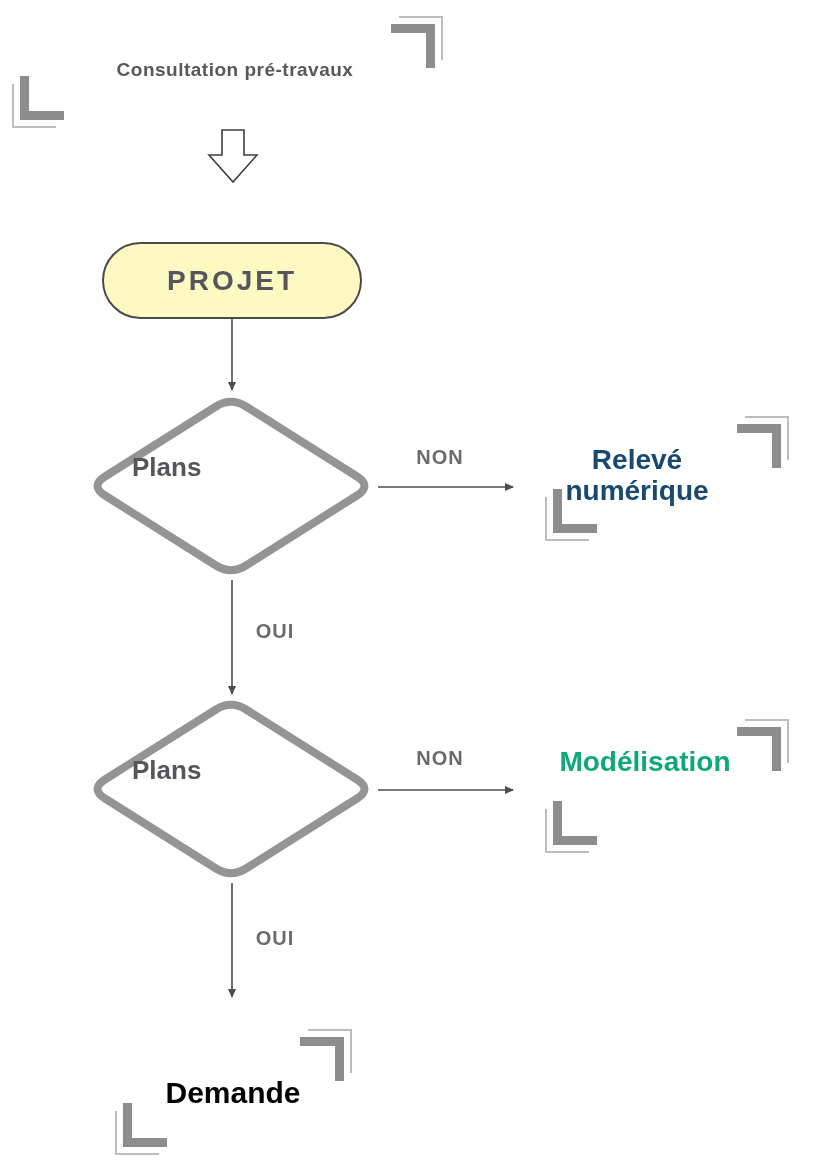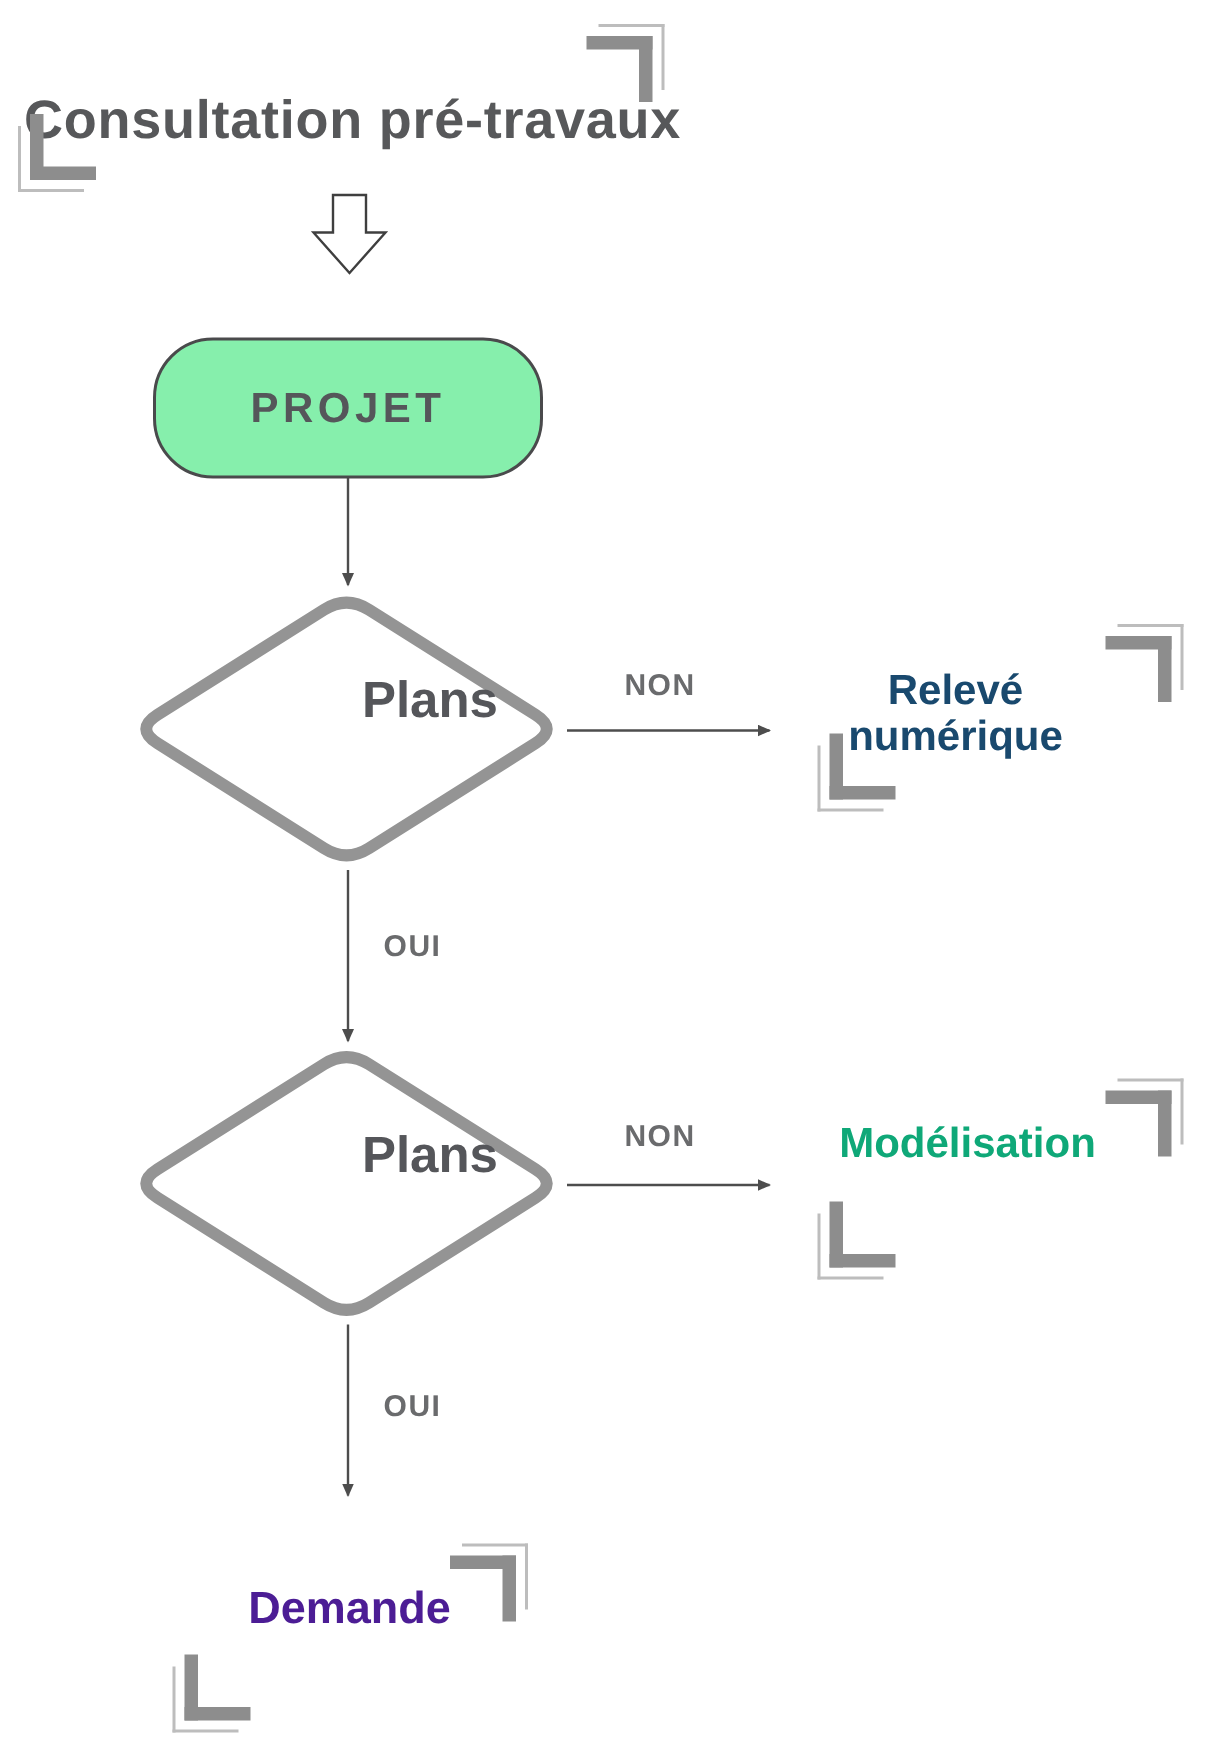--- a/index.html
+++ b/index.html
@@ -4,30 +4,30 @@
 <style>
   html,body{margin:0;padding:0;background:#ffffff;}
   .canvas{
     position:relative;width:814px;height:1176px;background:#ffffff;overflow:hidden;
     font-family:"Liberation Sans","DejaVu Sans",sans-serif;
   }
   .overlay{position:absolute;left:0;top:0;width:814px;height:1176px;pointer-events:none;}
   .abs{position:absolute;}
   .title{
     left:0;top:59px;width:470px;text-align:center;
-    font-size:36px;font-weight:bold;letter-spacing:.5px;color:#57585a;
+    font-size:19px;font-weight:bold;letter-spacing:.5px;color:#57585a;
   }
   .pill{
-    left:102px;top:225px;width:260px;height:94px;box-sizing:border-box;
-    border:2.5px solid #4a4a4c;border-radius:40px;background:#86efac;
+    left:102px;top:242px;width:260px;height:77px;box-sizing:border-box;
+    border:2.5px solid #4a4a4c;border-radius:40px;background:#fef9c3;
     display:flex;align-items:center;justify-content:center;
     font-size:28px;font-weight:bold;letter-spacing:3px;color:#55565a;z-index:3;
   }
   .diamond-text{
-    width:200px;text-align:right;font-size:34px;font-weight:bold;
+    width:200px;text-align:left;font-size:26px;font-weight:bold;
     line-height:35px;color:#55565a;z-index:3;
   }
   .diamond-text.d1{left:132px;top:450px;}
   .diamond-text.d2{left:132px;top:753px;}
   .edge-label{
     font-size:20px;font-weight:bold;letter-spacing:1px;color:#6a6b6d;
     width:90px;text-align:center;z-index:3;
   }
   .lbl-non1{left:395px;top:446px;}
   .lbl-non2{left:395px;top:747px;}
@@ -136,17 +136,17 @@
   <div class="abs edge-label lbl-non2">NON</div>
   <div class="abs edge-label lbl-oui2">OUI</div>
 
   <div class="abs outcome o1" style="color: rgb(25, 73, 110);">
     <div>Relevé</div>
     <div>numérique</div>
   </div>
   <div class="abs outcome o2" style="color: rgb(15, 168, 120);">
     <div>Modélisation</div>
   </div>
-  <div class="abs outcome o3" style="color: #4c1d95;">
+  <div class="abs outcome o3" style="color: #000000; margin-top: 20px;">
     <div>Demande</div>
   </div>
 
 </div>
 
 </body></html>

